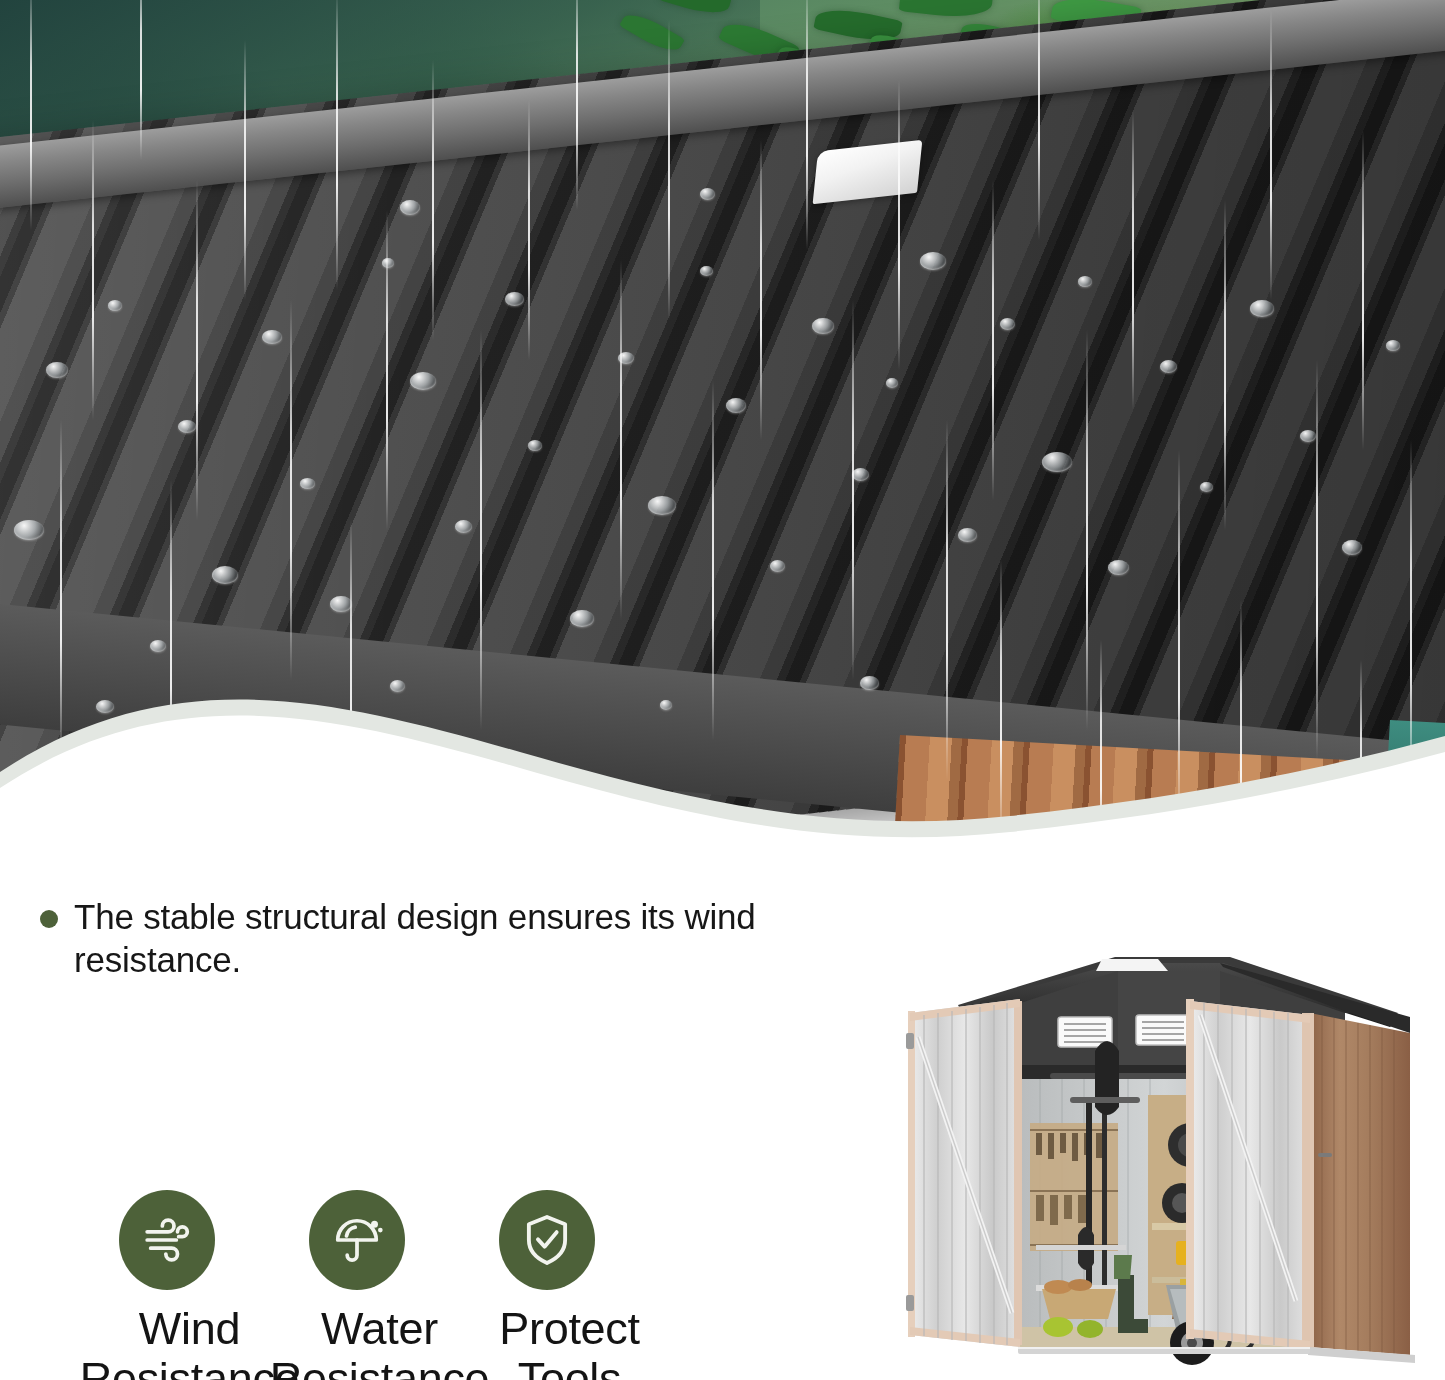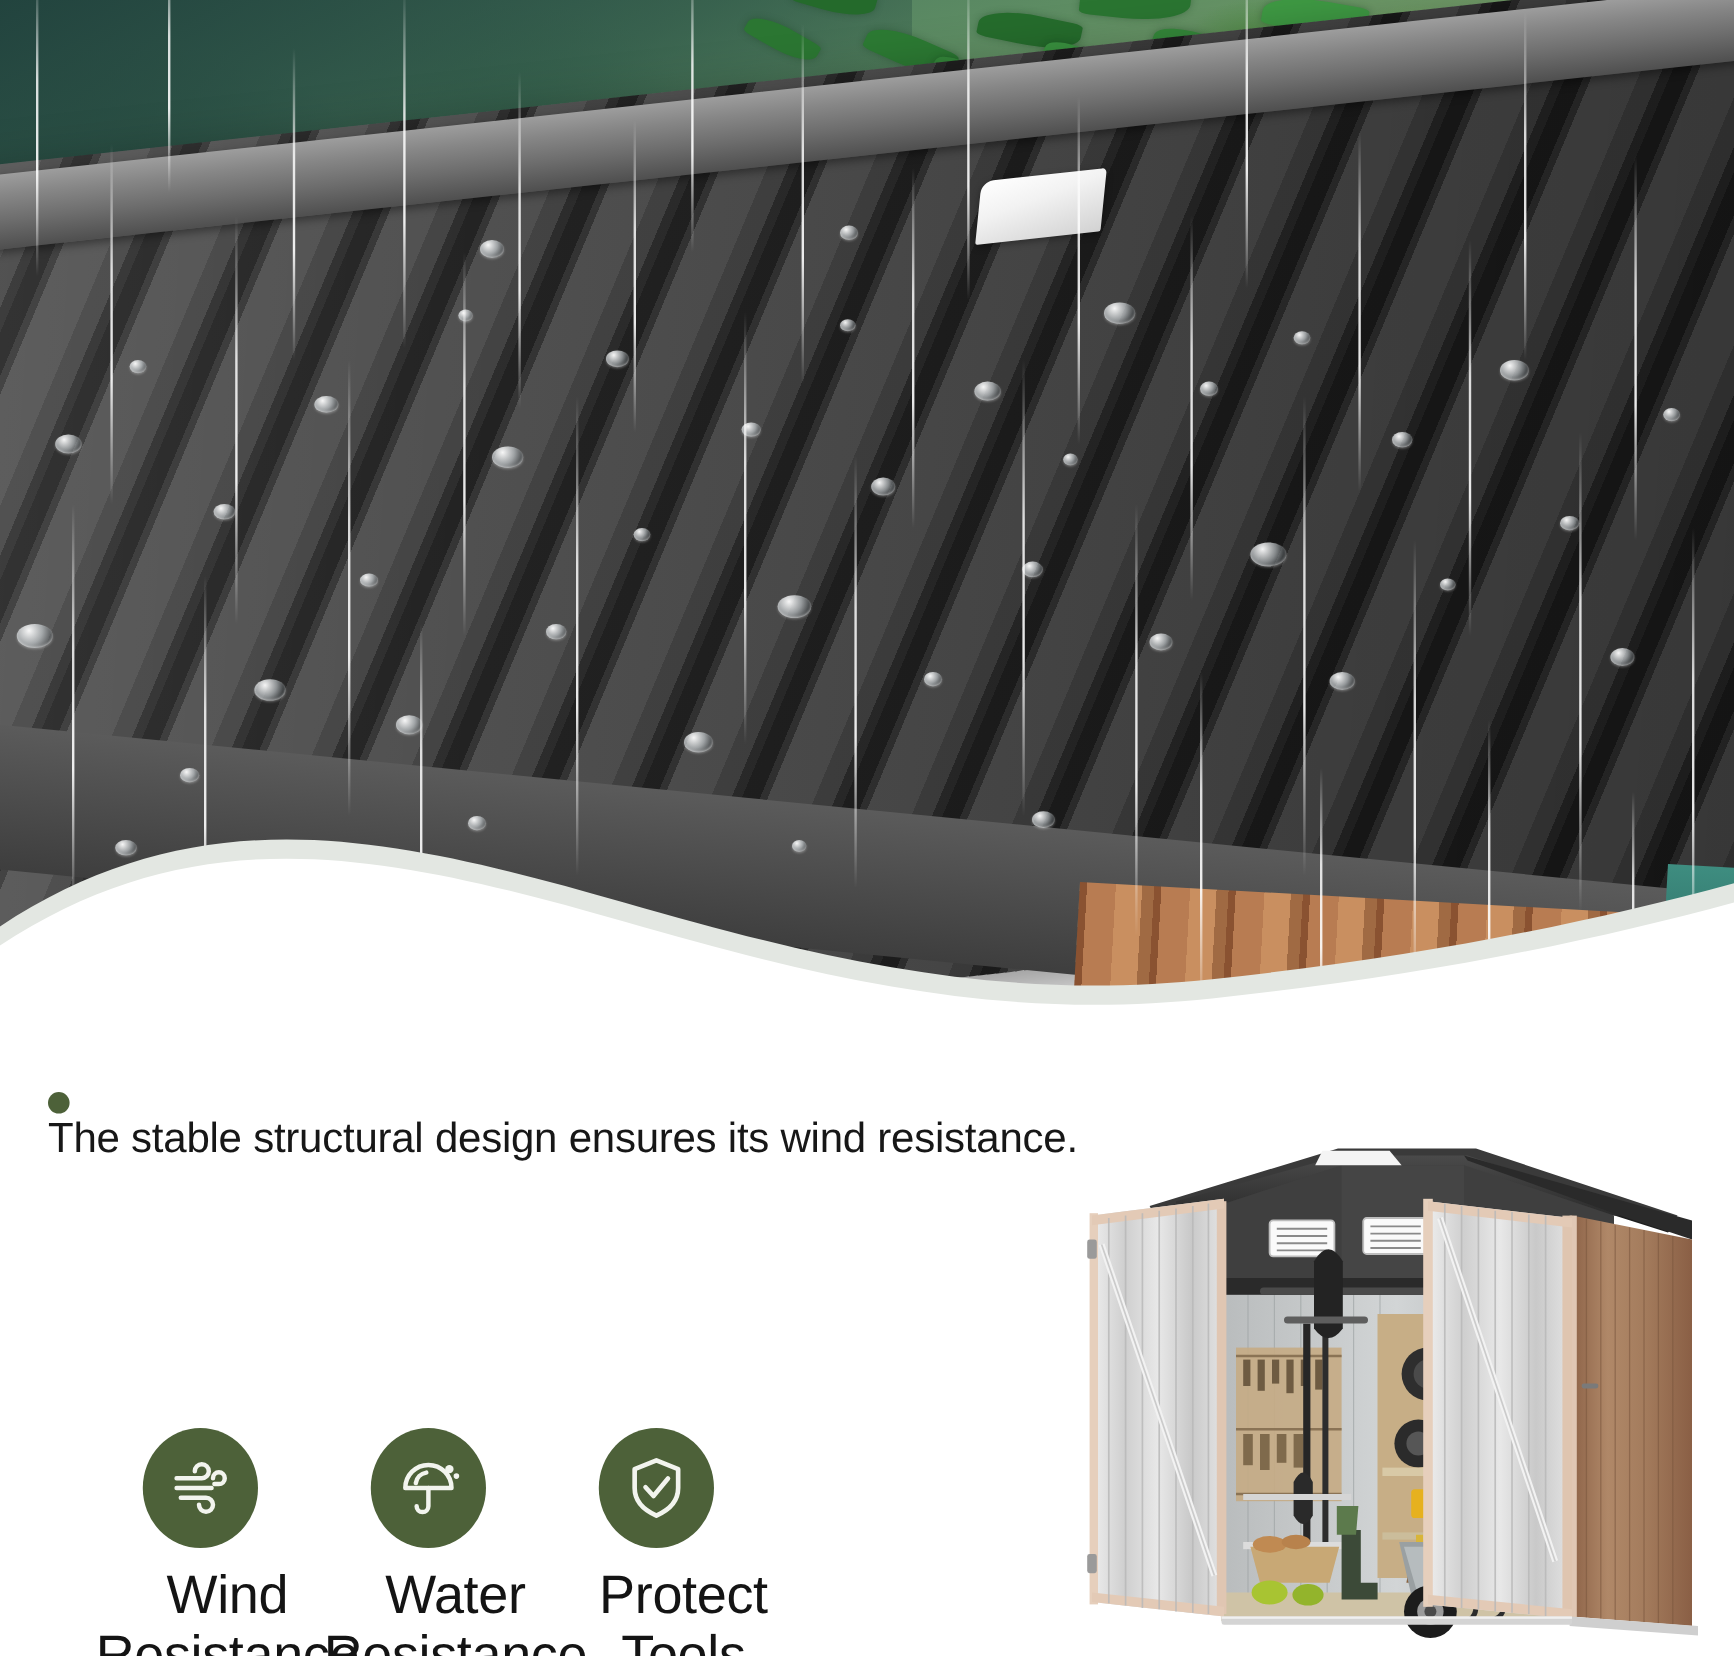--- a/index.html
+++ b/index.html
@@ -116,21 +116,21 @@
   .bullets { position:absolute; left:40px; top:22px; width:890px; }
   .bullet-row { display:flex; align-items:flex-start; margin-bottom:20px; }
   .bullet-dot {
     flex:0 0 auto; width:18px; height:18px; border-radius:50%;
     background:#4d6139; margin-top:14px; margin-right:16px;
   }
   .bullet-text {
     font-size:35px; line-height:1.22; color:#171717;
     letter-spacing:-.2px; font-weight:400;
   }
-  .bullet-row.r3 { margin-top:14px;flex-direction:column; }
+  .bullet-row.r3 { margin-top:14px; }
 
   
   .features { position:absolute; left:72px; top:330px; display:flex; gap:0; }
   .feature { width:190px; display:flex; flex-direction:column; align-items:center; }
   .feat-circle {
     width:96px; height:100px; border-radius:50%;
     background:#4d6139; display:flex; align-items:center; justify-content:center;
     margin-bottom:14px;
   }
   .feat-label {

